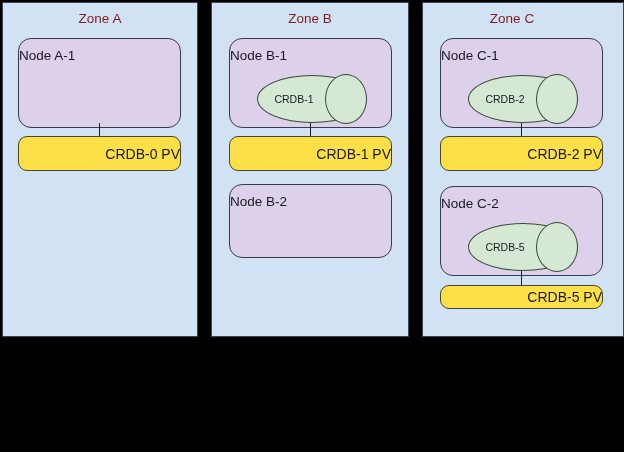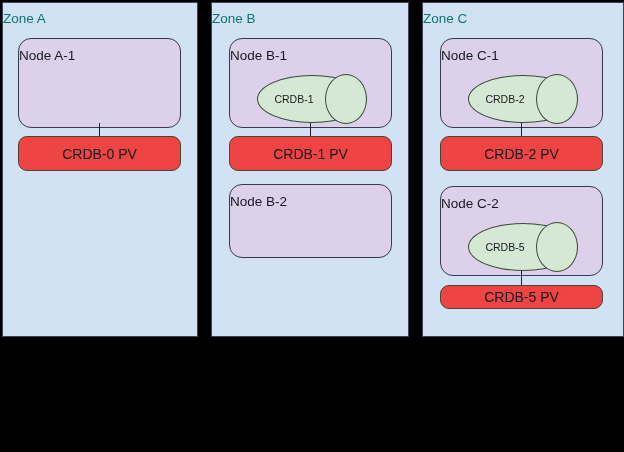--- a/index.html
+++ b/index.html
@@ -22,23 +22,23 @@
     position: absolute;
     background: #d0e2f3;
     border: 1px solid #3c4257;
     box-sizing: border-box;
   }
   .zone-title {
     position: absolute;
     left: 0;
     right: 0;
     top: 8px;
-    text-align: left;
+    text-align: center;
     font-size: 13.5px;
-    color: #0f766e;
+    color: #7f1d1d;
     line-height: 16px;
   }
 
   
   .node {
     position: absolute;
     background: #ddd0ea;
     border: 1px solid #3a3a4a;
     border-radius: 13px;
     box-sizing: border-box;
@@ -89,27 +89,27 @@
     align-items: center;
     justify-content: center;
     font-size: 10.5px;
     color: #16191f;
     z-index: 2;
   }
 
   
   .pv {
     position: absolute;
-    background: #ef4444;
+    background: #fde047;
     border: 1px solid #4a4530;
     border-radius: 9px;
     box-sizing: border-box;
     display: flex;
     align-items: center;
-    justify-content: center;
+    justify-content: flex-end;
   }
   .pv-label {
     font-size: 14px;
     color: #16191f;
   }
 
   
   .connector {
     position: absolute;
     width: 1px;

